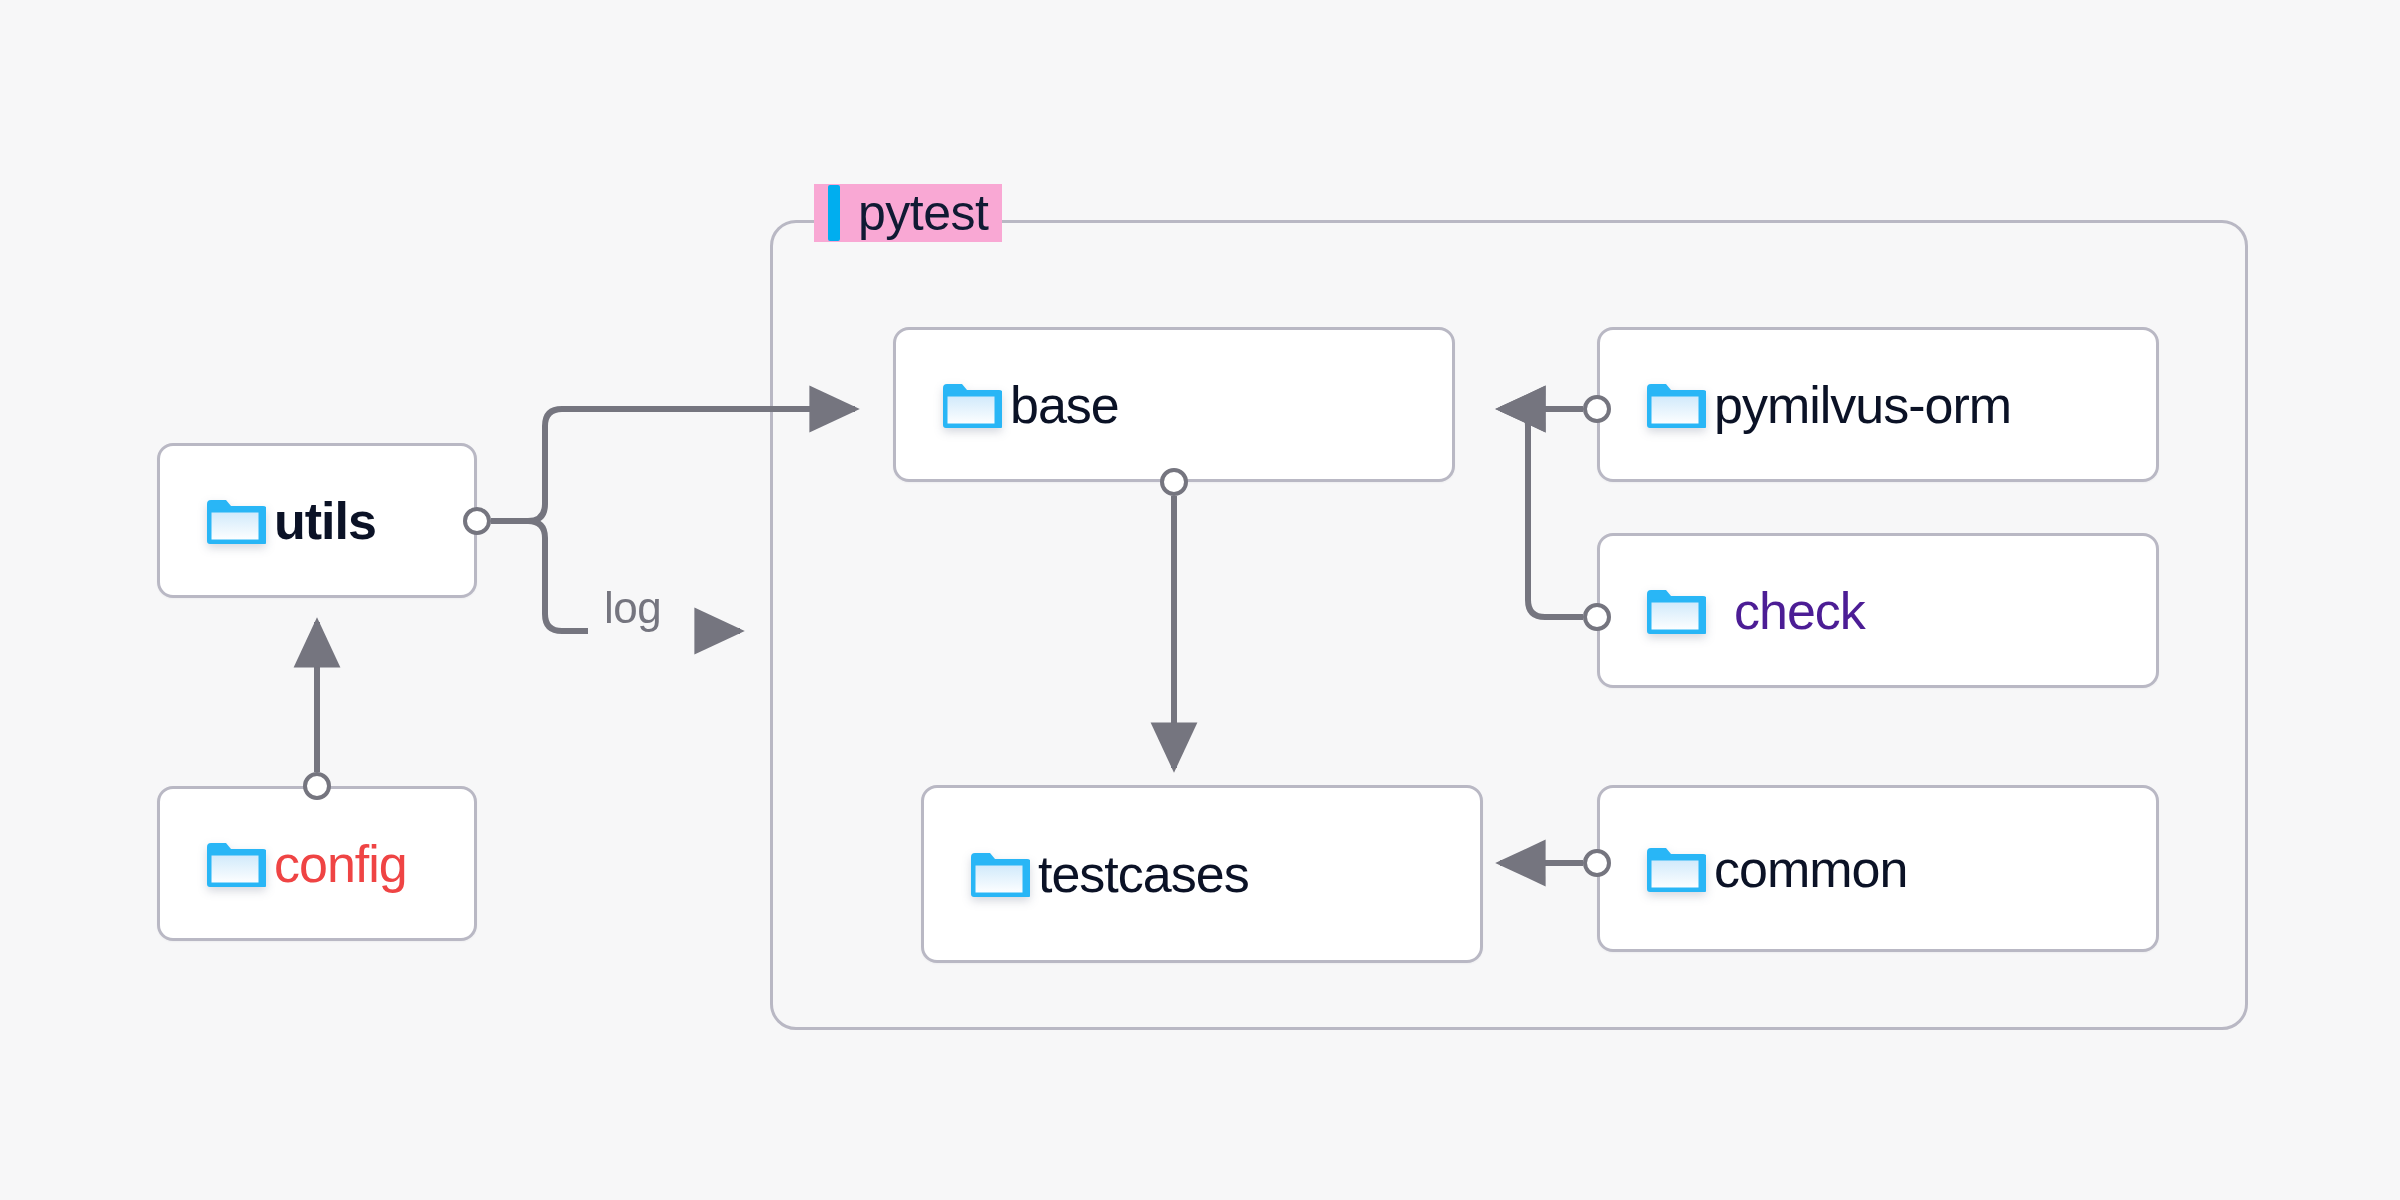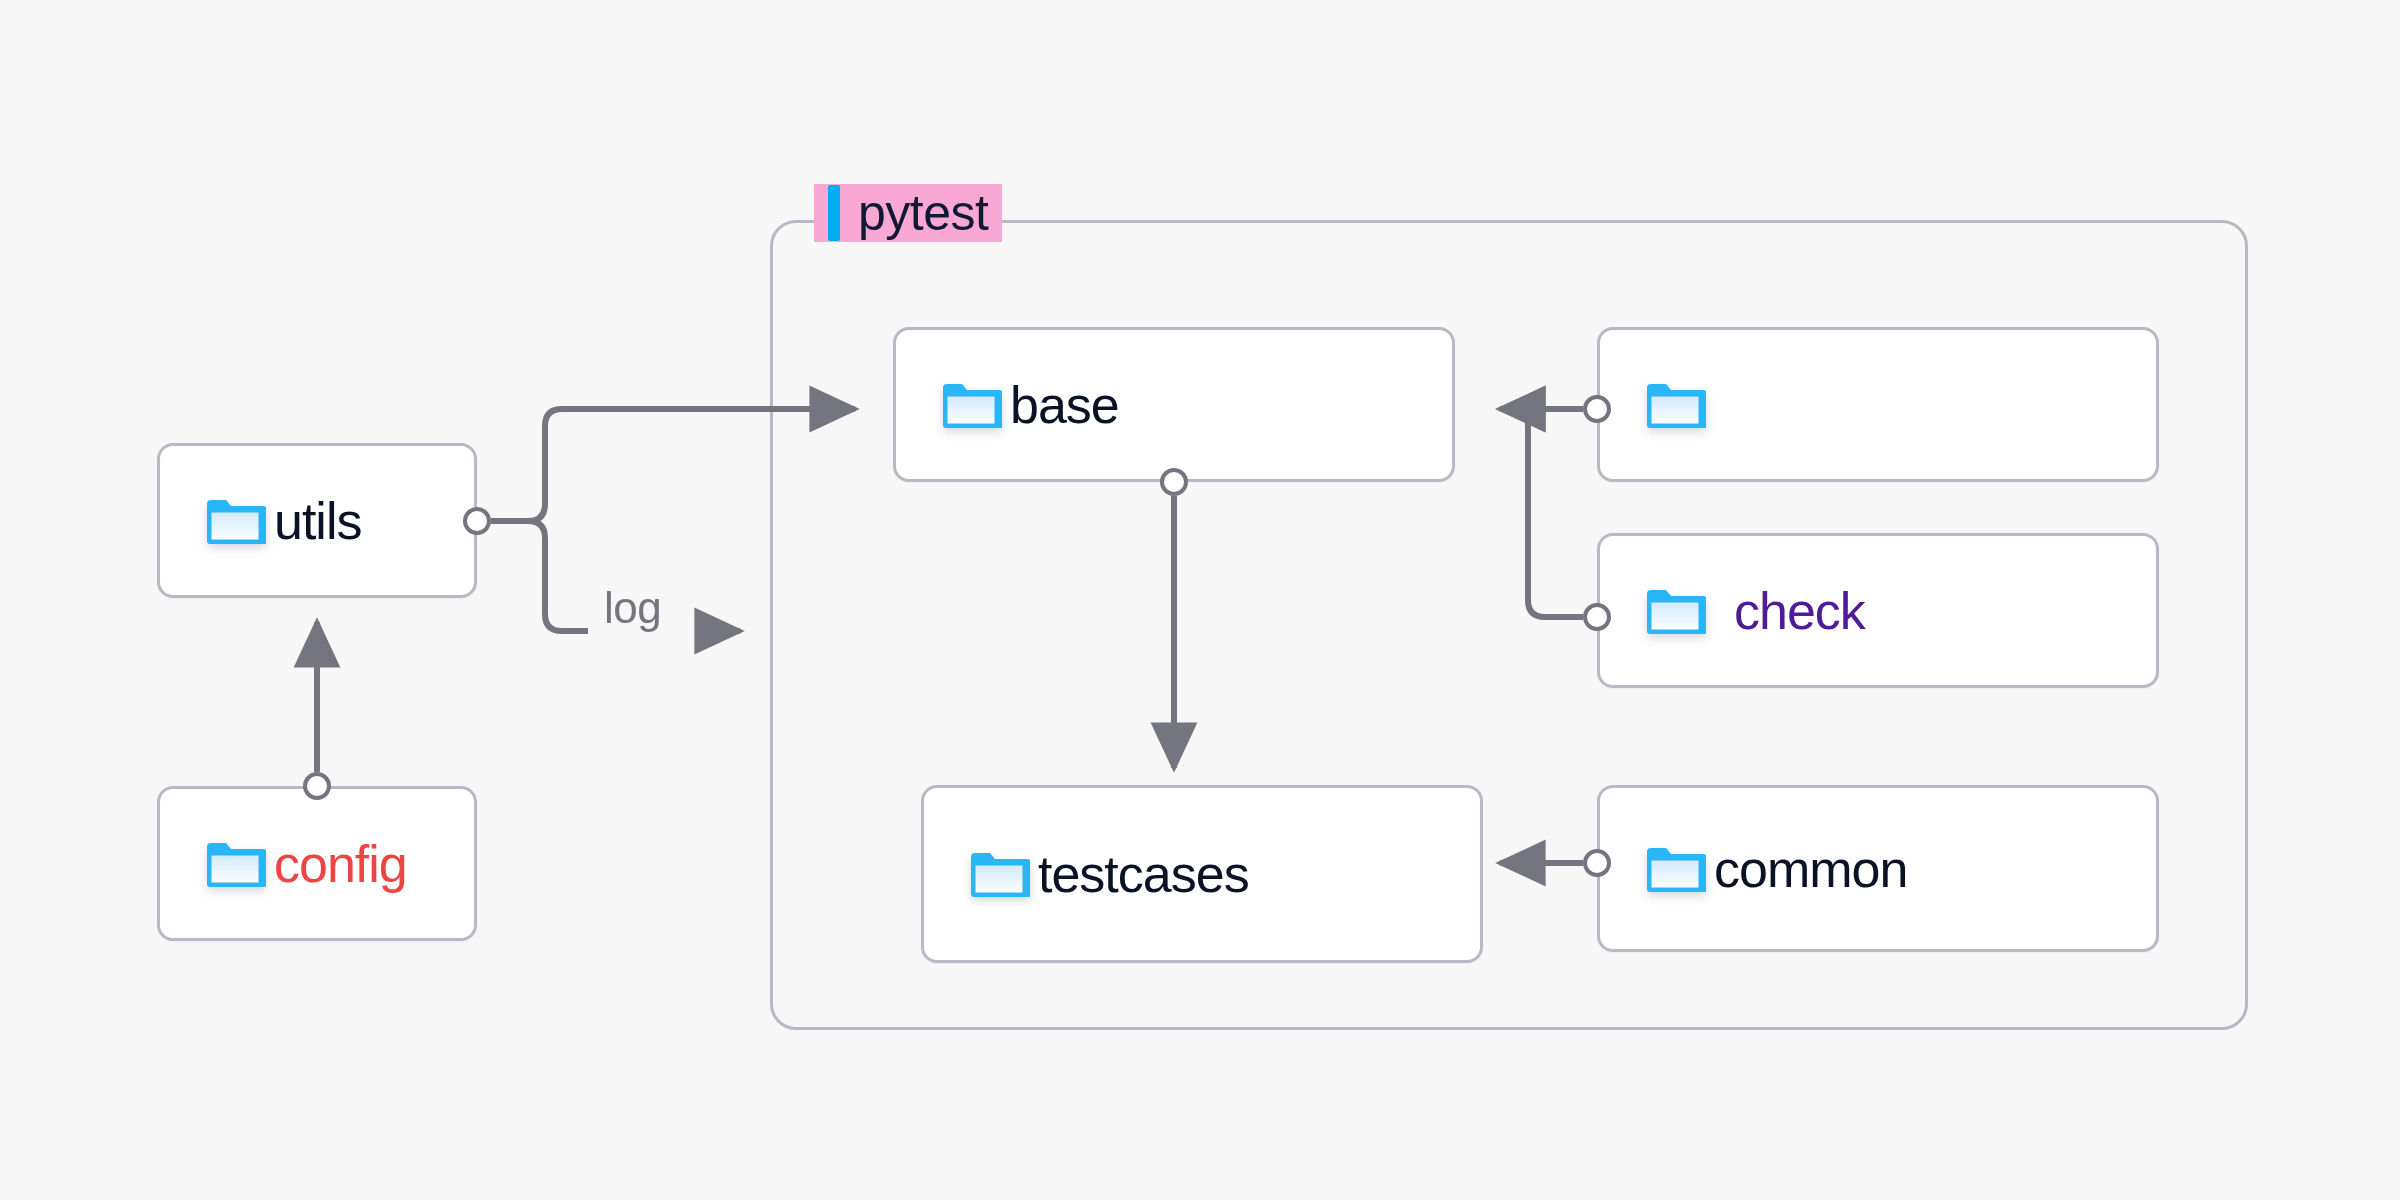--- a/index.html
+++ b/index.html
@@ -149,21 +149,21 @@
           <span class="folder-icon"><svg viewBox="0 0 62 52" width="62" height="52">
     <defs>
       <linearGradient id="fg0" x1="0" y1="0" x2="0" y2="1">
         <stop offset="0%" stop-color="#cfe9fb"></stop>
         <stop offset="100%" stop-color="#ffffff"></stop>
       </linearGradient>
     </defs>
     <path d="M3 9 a4 4 0 0 1 4-4 h15 l5 6 h32 a4 4 0 0 1 4 4 v31 a3 3 0 0 1 -3 3 h-54 a3 3 0 0 1 -3 -3 z" fill="#29b6f6"></path>
     <rect x="6" y="16" width="50" height="30" fill="url(#fg0)" stroke="#29b6f6" stroke-width="3"></rect>
   </svg></span>
-          <span class="node-label" style="color: rgb(11, 18, 38);">utils</span>
+          <span class="node-label" style="color: rgb(11, 18, 38); font-weight: bold;">utils</span>
         </div>
       </div>
       <div class="port" style="border-color: rgb(117, 117, 127); left: 463px; top: 506.5px;"></div>
       <div class="node" style="left: 157px; top: 786px; width: 320px; height: 155px; border-color: rgb(185, 184, 196); background: rgb(255, 255, 255);">
         <div class="node-inner">
           <span class="folder-icon"><svg viewBox="0 0 62 52" width="62" height="52">
     <defs>
       <linearGradient id="fg1" x1="0" y1="0" x2="0" y2="1">
         <stop offset="0%" stop-color="#cfe9fb"></stop>
         <stop offset="100%" stop-color="#ffffff"></stop>
@@ -212,20 +212,21 @@
           <span class="folder-icon"><svg viewBox="0 0 62 52" width="62" height="52">
     <defs>
       <linearGradient id="fg4" x1="0" y1="0" x2="0" y2="1">
         <stop offset="0%" stop-color="#cfe9fb"></stop>
         <stop offset="100%" stop-color="#ffffff"></stop>
       </linearGradient>
     </defs>
     <path d="M3 9 a4 4 0 0 1 4-4 h15 l5 6 h32 a4 4 0 0 1 4 4 v31 a3 3 0 0 1 -3 3 h-54 a3 3 0 0 1 -3 -3 z" fill="#29b6f6"></path>
     <rect x="6" y="16" width="50" height="30" fill="url(#fg4)" stroke="#29b6f6" stroke-width="3"></rect>
   </svg></span>
+          <span class="node-label" style="color: rgb(11, 18, 38);">pymilvus-orm</span>
         </div>
       </div>
       <div class="port" style="border-color: rgb(117, 117, 127); left: 1583px; top: 395.15px;"></div>
       <div class="node" style="left: 1597px; top: 533px; width: 562px; height: 155px; border-color: rgb(185, 184, 196); background: rgb(255, 255, 255);">
         <div class="node-inner">
           <span class="folder-icon"><svg viewBox="0 0 62 52" width="62" height="52">
     <defs>
       <linearGradient id="fg5" x1="0" y1="0" x2="0" y2="1">
         <stop offset="0%" stop-color="#cfe9fb"></stop>
         <stop offset="100%" stop-color="#ffffff"></stop>

